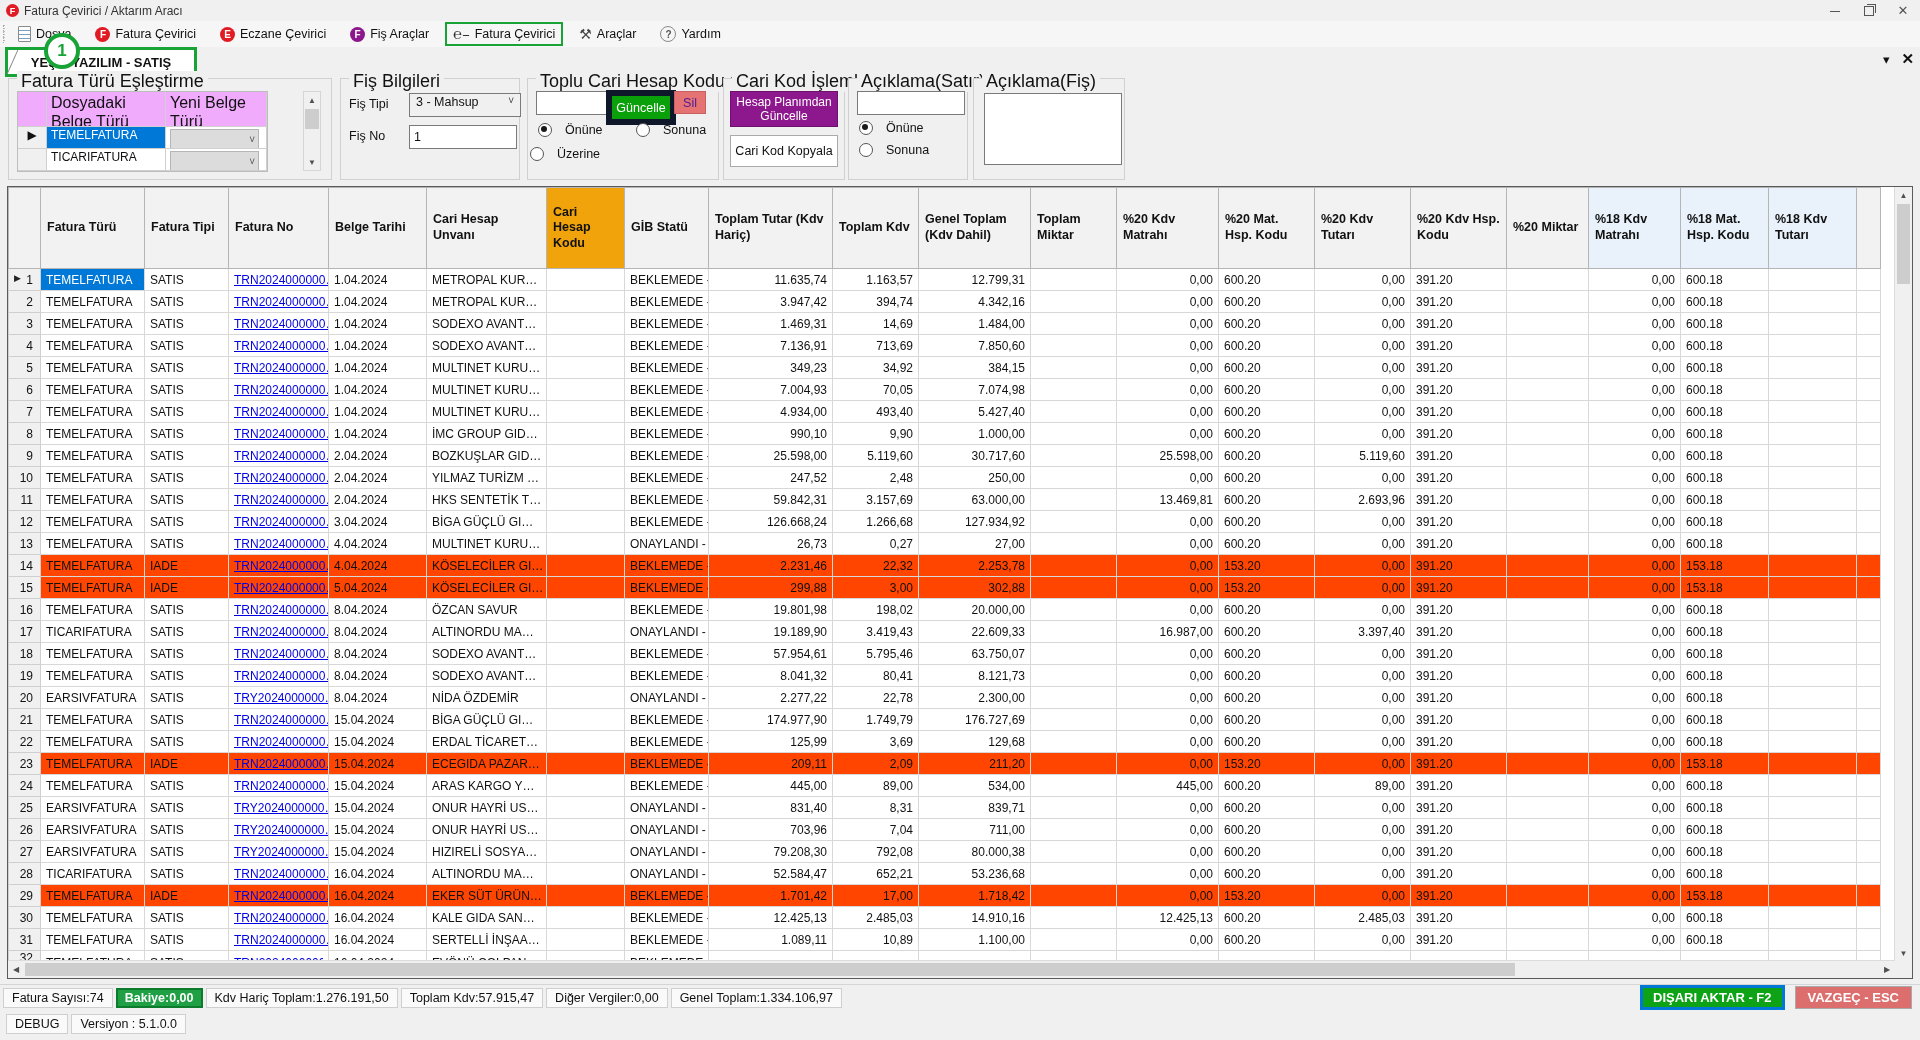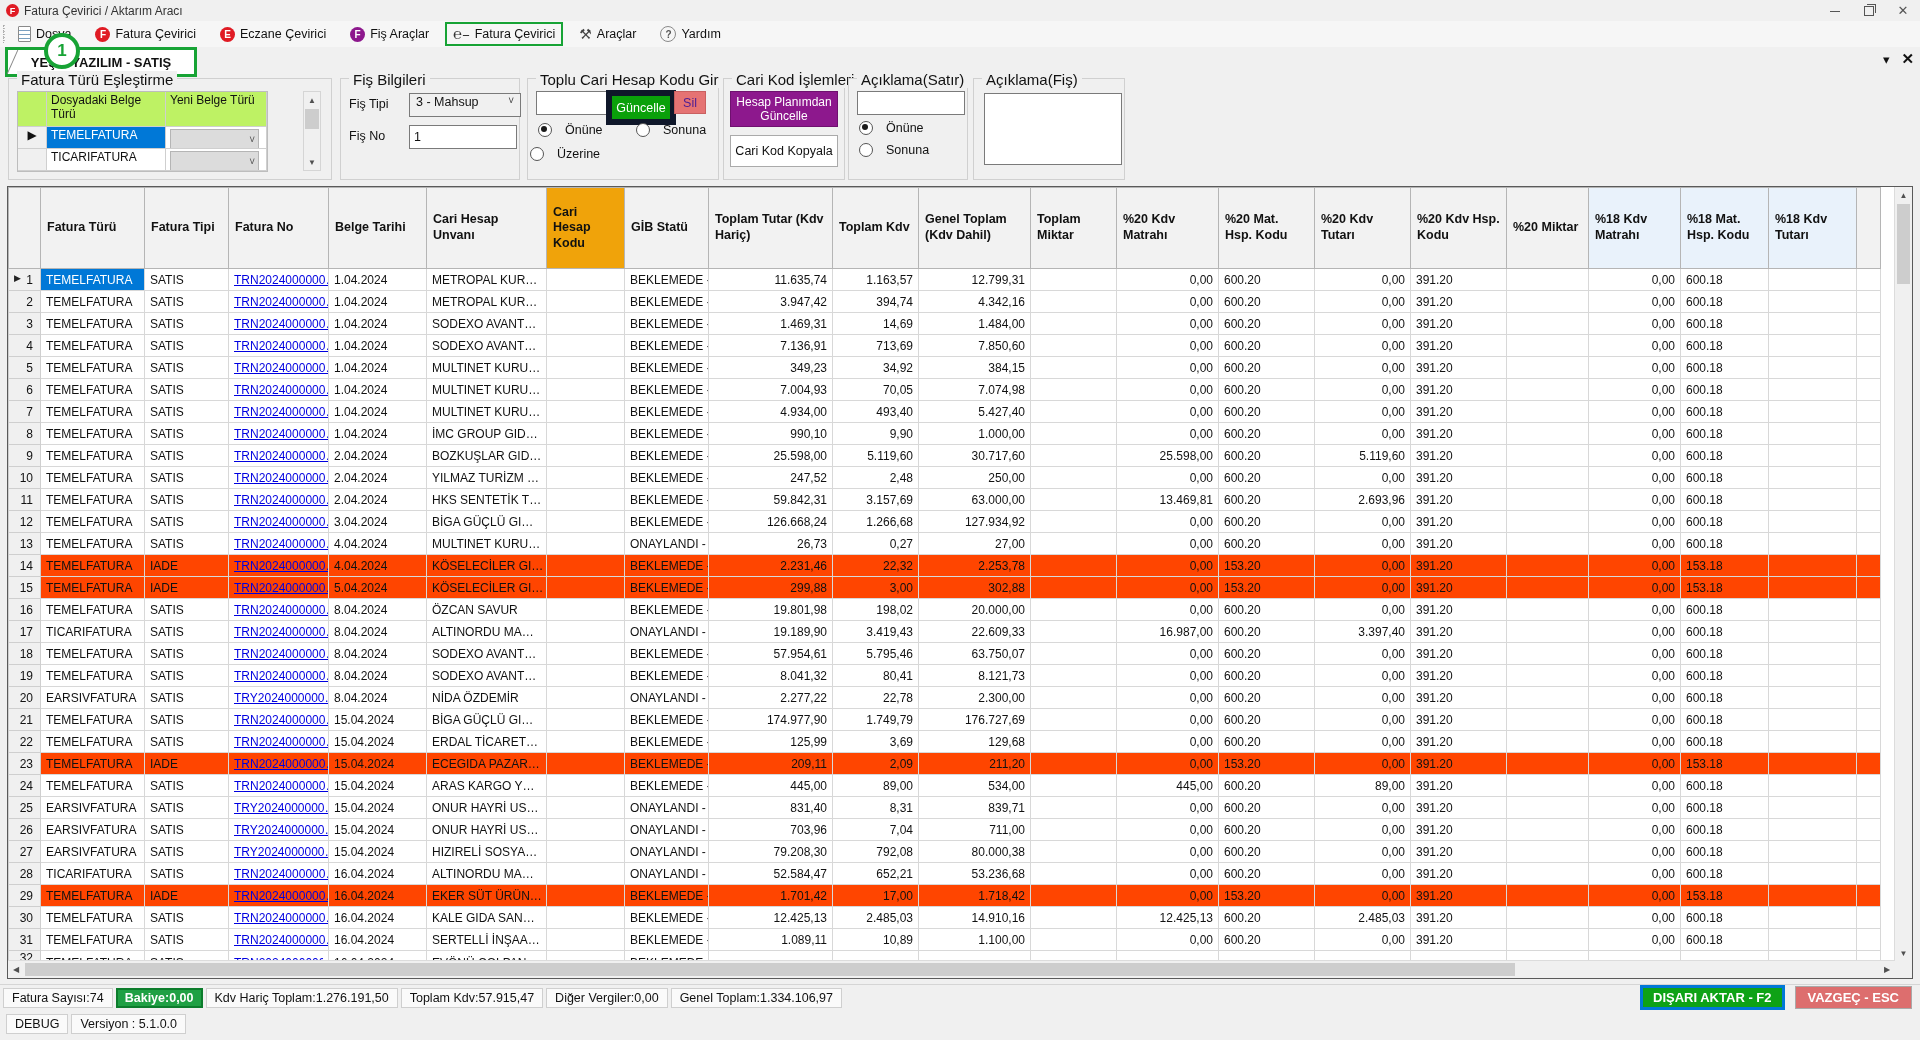--- a/index.html
+++ b/index.html
@@ -25,29 +25,29 @@
   .icon-help{width:14px;height:14px;border:1px solid #8a8a8a;border-radius:50%;color:#555;font-size:10px;font-weight:bold;display:flex;align-items:center;justify-content:center}
   
   .tabstrip{position:absolute;left:0;top:47px;width:100%;height:26px;background:#f0f0f0}
   .tab{position:absolute;left:5px;top:0;width:186px;height:24px;background:#fff;border:3px solid #17a335;display:flex;align-items:center;justify-content:center;font-size:13px;font-weight:bold;white-space:nowrap}
   .tab .diag{position:absolute;left:4px;top:-1px;width:1px;height:26px;background:#888;transform:rotate(24deg)}
   .badge-1{position:absolute;left:44px;top:-14px;width:28px;height:28px;border:4px solid #17a335;border-radius:50%;background:#fff;color:#17a335;font-weight:bold;font-size:17px;display:flex;align-items:center;justify-content:center;z-index:5}
   .tab-right{position:absolute;right:6px;top:3px;display:flex;gap:12px;align-items:center;font-size:13px;color:#111}
   .tab-x{font-weight:bold;font-size:15px}
   
   .group{position:absolute;border:1px solid #d0d0d0;background:#f0f0f0}
-  .group-title{position:absolute;top:-8px;left:8px;background:#f0f0f0;padding:0 4px;font-size:15px;white-space:nowrap}
+  .group-title{position:absolute;top:-8px;left:8px;background:#f0f0f0;padding:0 4px;font-size:18px;white-space:nowrap}
   
   .mini-grid{position:absolute;left:8px;top:12px;border:1px solid #bdbdbd;background:#fff;font-size:12px}
   .mg-row{display:flex}
   .mg-cell{border-right:1px solid #cfcfcf;border-bottom:1px solid #cfcfcf;padding:1px 4px;overflow:hidden;white-space:normal}
   .mg-sel{width:20px;background:#f0f0f0;text-align:center}
   .mg-c1{width:110px}
   .mg-c2{width:92px}
-  .mg-head{background:#bef264;font-size:12px;height:32px;line-height:1.2}
+  .mg-head{background:#f0abfc;font-size:16px;height:32px;line-height:1.2}
   .mg-row-h{height:22px}
   .mg-selected{background:#0078d7;color:#fff}
   .mini-combo{width:84px;height:18px;margin:1px 0;background:#dcdcdc;border:1px solid #b5b5b5;display:flex;align-items:center;justify-content:flex-end;padding-right:3px;color:#555;font-size:10px}
   
   .sb{background:#f0f0f0;position:absolute}
   .sb-btn{background:#f0f0f0;color:#505050;display:flex;align-items:center;justify-content:center;font-size:8px}
   .sb-thumb{background:#cdcdcd}
   
   .lbl{font-size:12.5px;white-space:nowrap}
   .tbox{background:#fff;border:1px solid #7a7a7a;font-size:12.5px;padding:1px 4px;display:flex;align-items:center}

